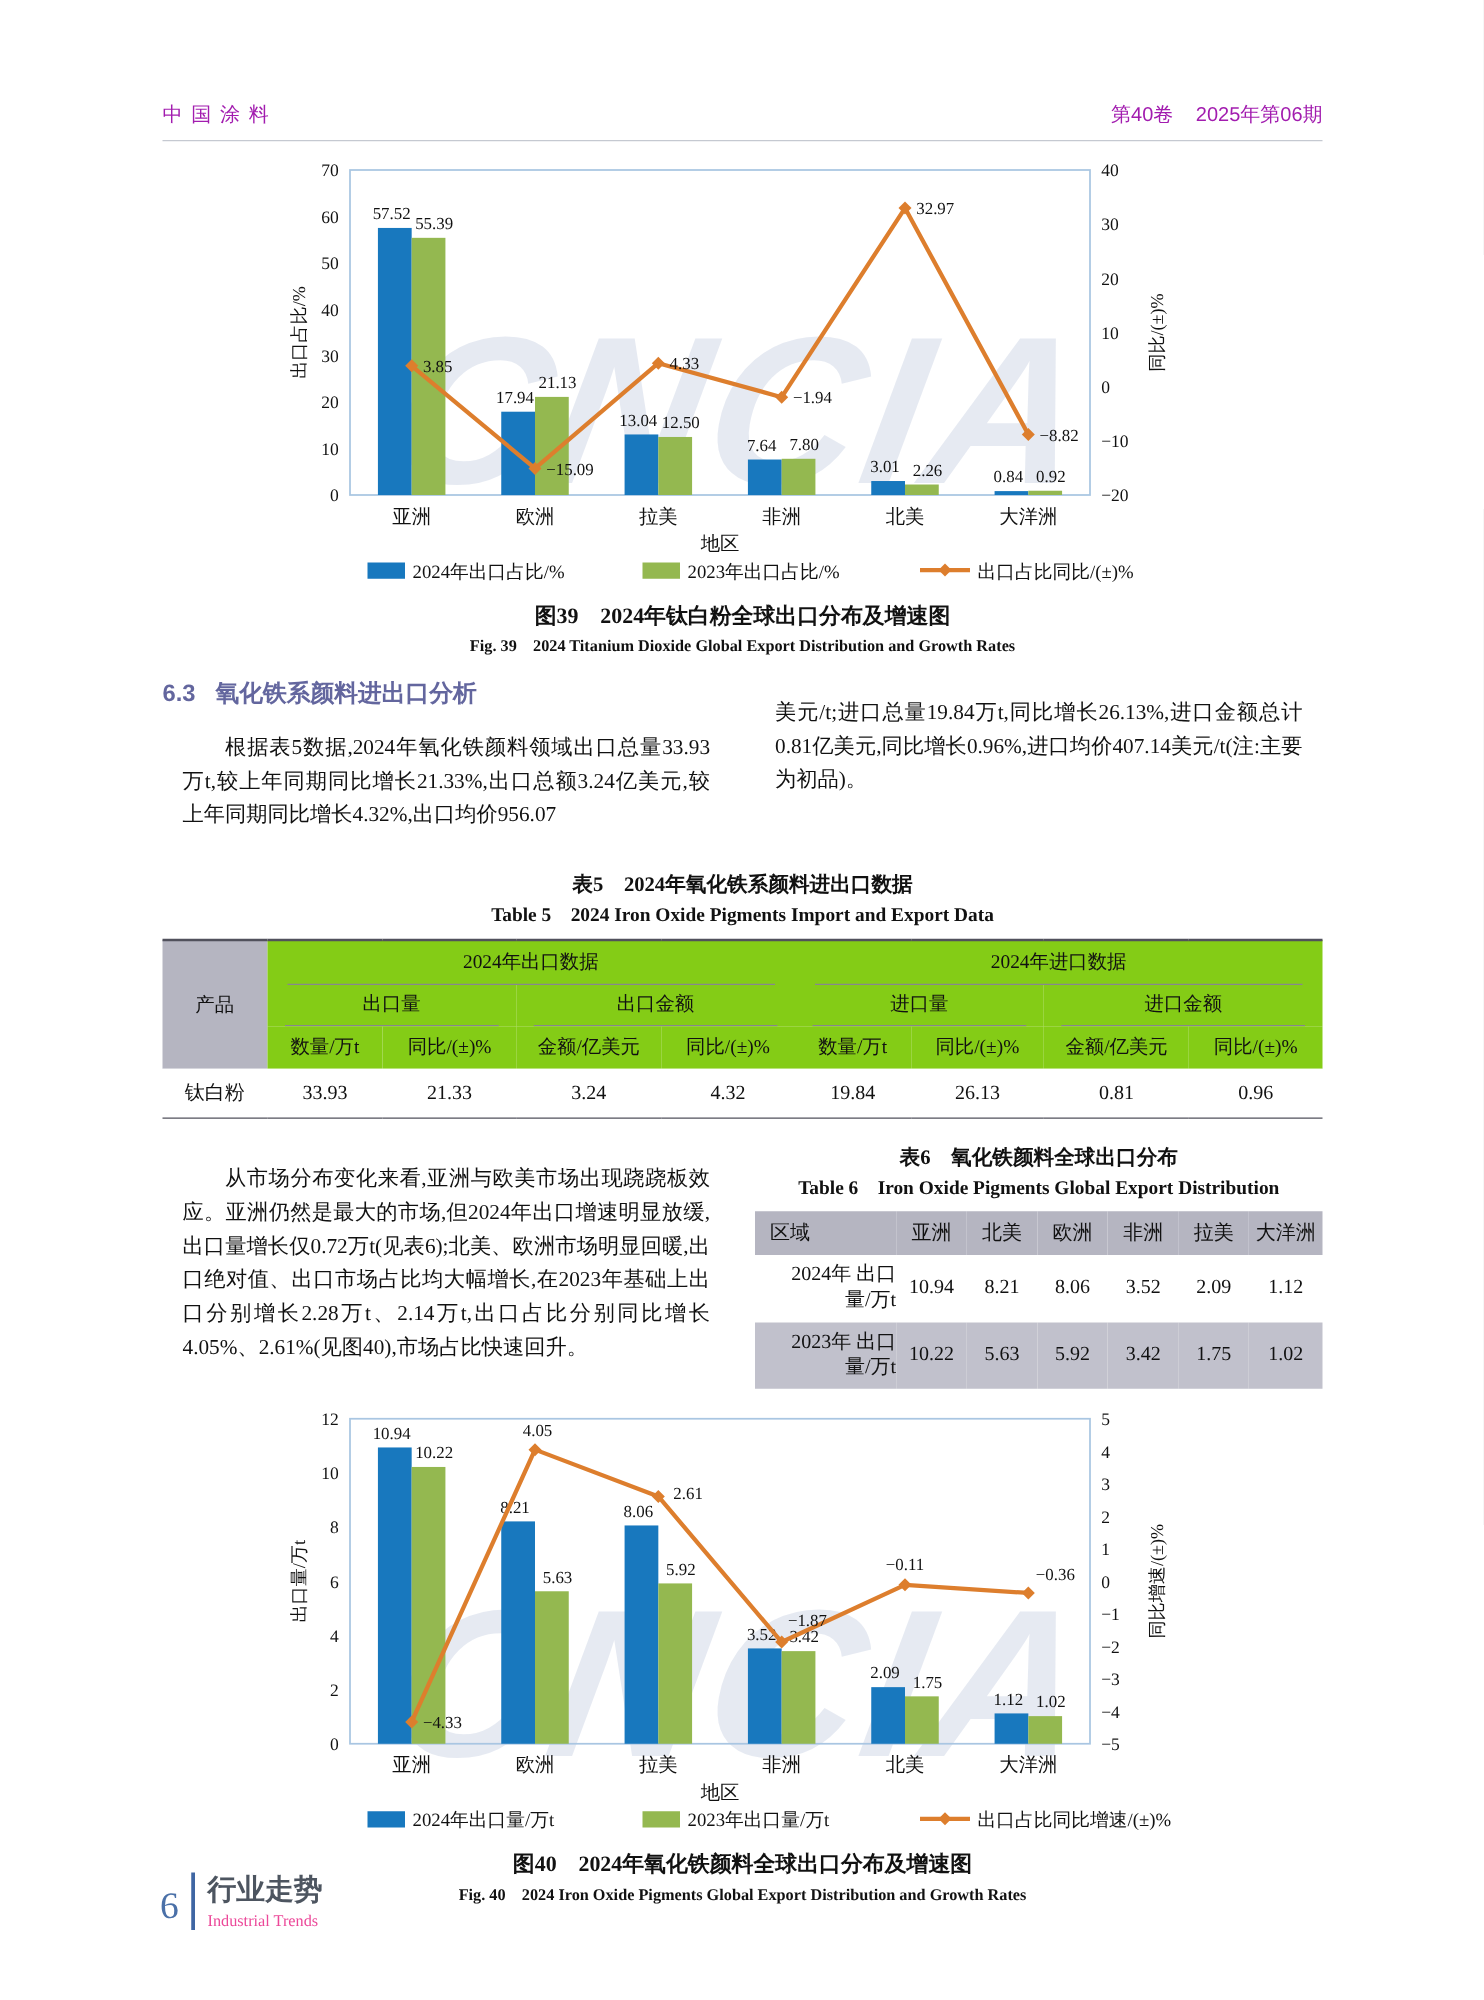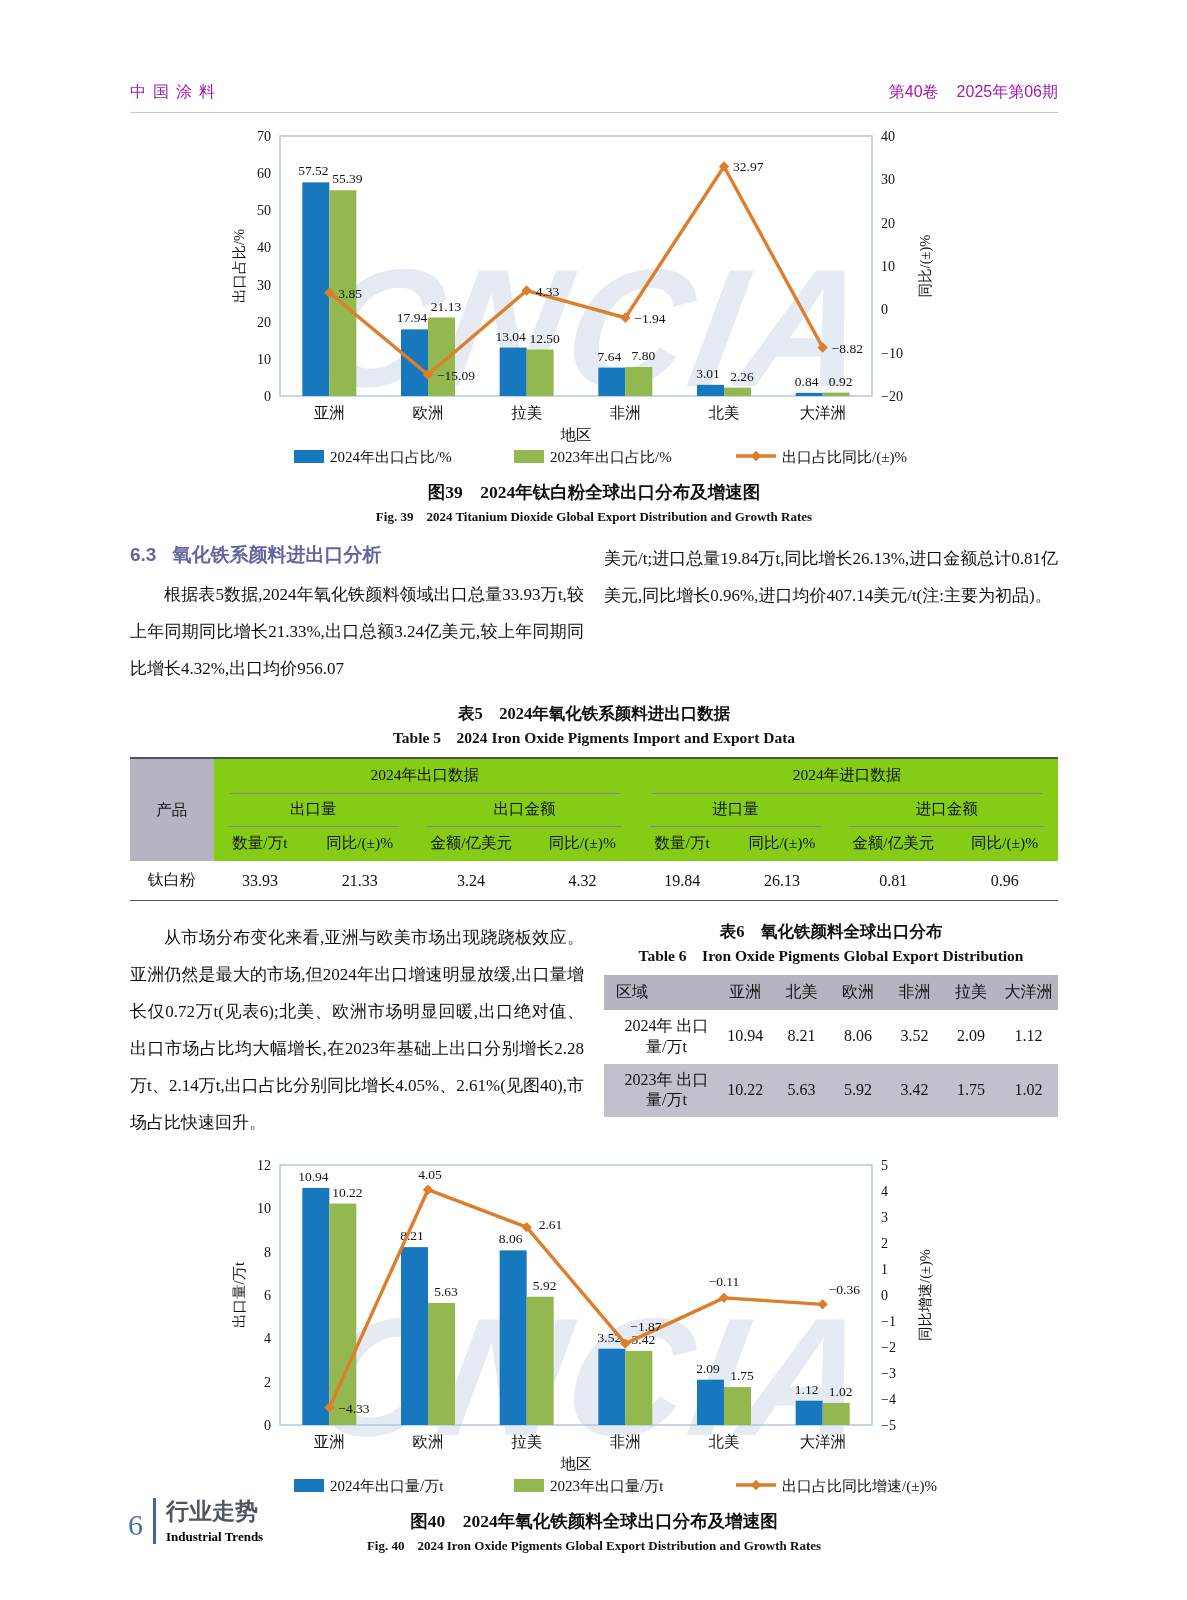--- a/index.html
+++ b/index.html
@@ -27,45 +27,45 @@
   .cat{font:15.5px "Liberation Serif",serif;fill:#111;}
   .axt{font:14.5px "Liberation Serif",serif;fill:#111;}
   .dl{font:13.5px "Liberation Serif",serif;fill:#111;}
   .leg{font:15px "Liberation Serif",serif;fill:#111;}
   
   .secrow{display:flex;gap:20px;margin-top:14px;}
   .col{width:454px;}
   .sechead{font-family:"Liberation Sans",sans-serif;font-weight:700;font-size:19px;
            color:#63669e;margin:2px 0 8px 0;}
   .sechead .no{margin-right:16px;}
-  p.body{font-size:17px;line-height:37px;text-align:justify;margin:0;}
+  p.body{font-size:17px;line-height:27px;text-align:justify;margin:16px;}
   p.body.ind{text-indent:2em;}
   
   .tcap-zh{text-align:center;font-weight:700;font-size:16.5px;margin-top:16px;}
   .tcap-en{text-align:center;font-weight:700;font-size:15.5px;margin-top:3px;margin-bottom:8px;}
   table.t5{width:100%;border-collapse:collapse;table-layout:fixed;
            border-top:2px solid #51515c;border-bottom:1.5px solid #51515c;}
   table.t5 th{font-weight:400;font-size:15.5px;background:#84cc16;padding:0;}
   table.t5 .grp div{border-bottom:1px solid #87878f;margin:0 16px;padding:6px 0 7px;}
   table.t5 .sub div{border-bottom:1px solid #87878f;margin:0 14px;padding:5px 0 6px;}
   table.t5 .leaf{padding:6px 0 7px;}
   table.t5 td{font-size:16px;text-align:center;padding:9px 0;background:#fff;}
   table.t5 th.prod{background:#b5b5c1;font-family:Liberation Mono, monospace;}
   table.t6{width:100%;border-collapse:collapse;table-layout:fixed;margin-top:2px;}
   table.t6 th{font-weight:400;font-size:16px;background:#b5b5c1;padding:7px 0;}
   table.t6 th:first-child{text-align:left;padding-left:12px;}
   table.t6 td{font-size:16px;text-align:center;padding:6px 0;line-height:1.3;}
-  table.t6 td.lbl{text-align:center;padding-left:12px;}
+  table.t6 td.lbl{text-align:right;padding-left:12px;}
   table.t6 tr.alt td{background:#c1c1cc;}
   
   .footer{position:absolute;top:1496px;left:128px;display:flex;align-items:center;}
   .footer .pn{font-size:30px;color:#4a70a8;margin-right:10px;margin-top:8px;}
   .footer .bar{width:3px;height:46px;background:#3f66a3;margin-right:10px;}
   .footer .zh{font-family:"Liberation Sans",sans-serif;font-weight:700;font-size:23px;color:#4d5560;}
-  .footer .en{font-size:13px;font-weight:700;color:#000000;margin-top:2px;}
+  .footer .en{font-size:13px;font-weight:400;color:#ec4899;margin-top:2px;}
 </style>
 </head>
 <body>
 
 <div class="page">
 
   <div class="runhead">
     <div class="jr">中国涂料</div>
     <div class="iss">
       <span>第40卷</span><span>2025年第06期</span>

